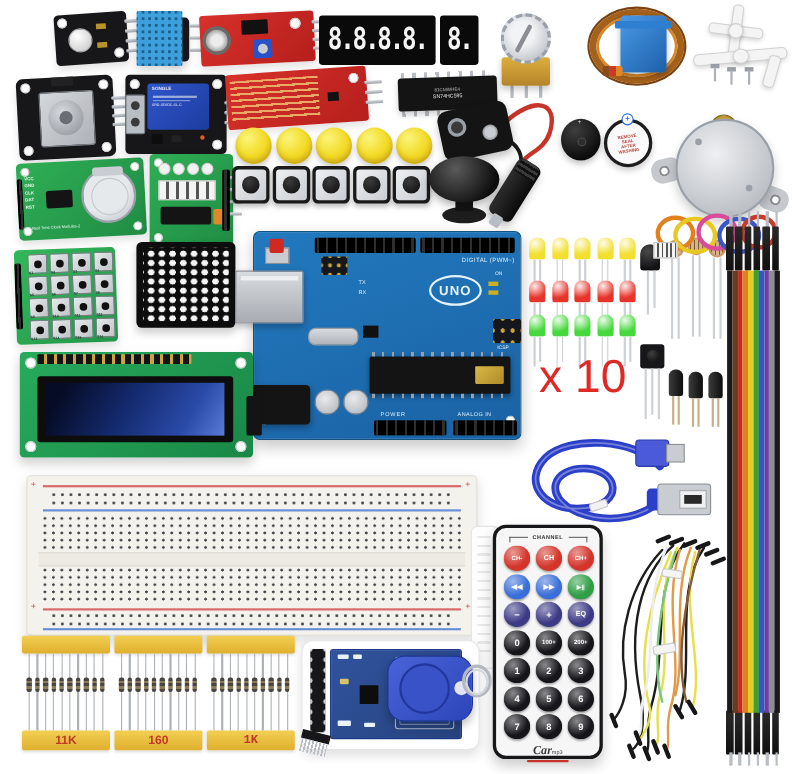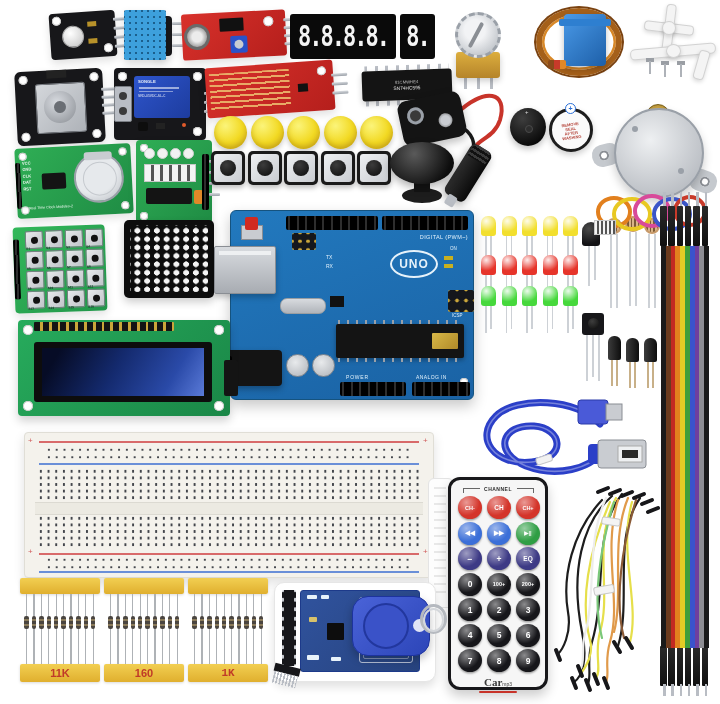--- a/index.html
+++ b/index.html
@@ -441,20 +441,21 @@
         <div class="led" style="left: 82.4px; background: radial-gradient(circle at 35% 25%, rgba(255, 255, 255, 0.9), rgba(255, 255, 255, 0) 60%), rgb(230, 52, 42);"></div>
       </div>
       <div class="ledrow" style="top: 70px;">
         <div class="led" style="left: 0px; background: radial-gradient(circle at 35% 25%, rgba(255, 255, 255, 0.9), rgba(255, 255, 255, 0) 60%), rgb(70, 216, 60);"></div>
         <div class="led" style="left: 20.6px; background: radial-gradient(circle at 35% 25%, rgba(255, 255, 255, 0.9), rgba(255, 255, 255, 0) 60%), rgb(70, 216, 60);"></div>
         <div class="led" style="left: 41.2px; background: radial-gradient(circle at 35% 25%, rgba(255, 255, 255, 0.9), rgba(255, 255, 255, 0) 60%), rgb(70, 216, 60);"></div>
         <div class="led" style="left: 61.8px; background: radial-gradient(circle at 35% 25%, rgba(255, 255, 255, 0.9), rgba(255, 255, 255, 0) 60%), rgb(70, 216, 60);"></div>
         <div class="led" style="left: 82.4px; background: radial-gradient(circle at 35% 25%, rgba(255, 255, 255, 0.9), rgba(255, 255, 255, 0) 60%), rgb(70, 216, 60);"></div>
       </div>
     </div>
+  <div class="a" style="left:490px;top:318px;width:110px;font-size:42px;color:#e02824;font-weight:400;">x 10</div>
 
   <div class="a" style="left:580px;top:222px;width:26px;height:66px;">
     <div class="a" style="left:2px;top:0;width:18px;height:24px;background:radial-gradient(circle at 38% 28%,#4a4a4a,#121215 75%);border-radius:9px 9px 3px 3px;"></div>
     <div class="a" style="left:8px;top:24px;width:1.8px;height:40px;background:#cdd1d6;"></div>
     <div class="a" style="left:14px;top:24px;width:1.8px;height:34px;background:#cdd1d6;"></div>
   </div>
 
   <div class="a" style="left:606px;top:216px;width:58px;height:100px;">
     <div class="a" style="left:0;top:2px;width:17px;height:94px;">
       <div class="a" style="left:0;top:0;width:16px;height:16px;border-radius:50%;border:2px solid #c89a6a;box-sizing:border-box;background:repeating-linear-gradient(90deg,#7a5a36 0 1.5px,#d9b488 1.5px 3.6px);"></div>
@@ -568,21 +569,21 @@
         <div class="rbtn" style="background: radial-gradient(circle at 35% 28%, rgba(255, 255, 255, 0.5), rgba(255, 255, 255, 0) 58%), rgb(22, 22, 26); font-size: 8.5px;">2</div>
         <div class="rbtn" style="background: radial-gradient(circle at 35% 28%, rgba(255, 255, 255, 0.5), rgba(255, 255, 255, 0) 58%), rgb(22, 22, 26); font-size: 8.5px;">3</div>
         <div class="rbtn" style="background: radial-gradient(circle at 35% 28%, rgba(255, 255, 255, 0.5), rgba(255, 255, 255, 0) 58%), rgb(22, 22, 26); font-size: 8.5px;">4</div>
         <div class="rbtn" style="background: radial-gradient(circle at 35% 28%, rgba(255, 255, 255, 0.5), rgba(255, 255, 255, 0) 58%), rgb(22, 22, 26); font-size: 8.5px;">5</div>
         <div class="rbtn" style="background: radial-gradient(circle at 35% 28%, rgba(255, 255, 255, 0.5), rgba(255, 255, 255, 0) 58%), rgb(22, 22, 26); font-size: 8.5px;">6</div>
         <div class="rbtn" style="background: radial-gradient(circle at 35% 28%, rgba(255, 255, 255, 0.5), rgba(255, 255, 255, 0) 58%), rgb(22, 22, 26); font-size: 8.5px;">7</div>
         <div class="rbtn" style="background: radial-gradient(circle at 35% 28%, rgba(255, 255, 255, 0.5), rgba(255, 255, 255, 0) 58%), rgb(22, 22, 26); font-size: 8.5px;">8</div>
         <div class="rbtn" style="background: radial-gradient(circle at 35% 28%, rgba(255, 255, 255, 0.5), rgba(255, 255, 255, 0) 58%), rgb(22, 22, 26); font-size: 8.5px;">9</div>
       </div>
     <div class="a" style="left:0;top:192px;width:94px;text-align:center;color:#3a3a3a;">
-      <span style="font-family:'Liberation Serif',serif;font-weight:bold;font-size:11px;">Car</span><span style="font-size:5px;">mp3</span>
+      <span style="font-family:'Liberation Serif',serif;font-style:italic;font-weight:bold;font-size:11px;">Car</span><span style="font-size:5px;">mp3</span>
       <div style="margin:1px auto 0;width:38px;height:2px;background:#c8342a;border-radius:2px;"></div>
     </div>
   </div>
 
   <div class="a" style="left:552px;top:482px;width:120px;height:212px;">
     <svg width="120" height="212">
       <g fill="none" stroke-linecap="round">
         <path d="M60,14 C30,40 18,90 30,150 C36,178 30,195 22,200" stroke="#1d1d1d" stroke-width="2.2"></path>
         <path d="M70,12 C40,50 55,110 40,160 C34,180 40,192 36,202" stroke="#1d1d1d" stroke-width="2.2"></path>
         <path d="M50,18 C20,50 10,95 16,130 C20,152 10,168 6,172" stroke="#1d1d1d" stroke-width="2.2"></path>

